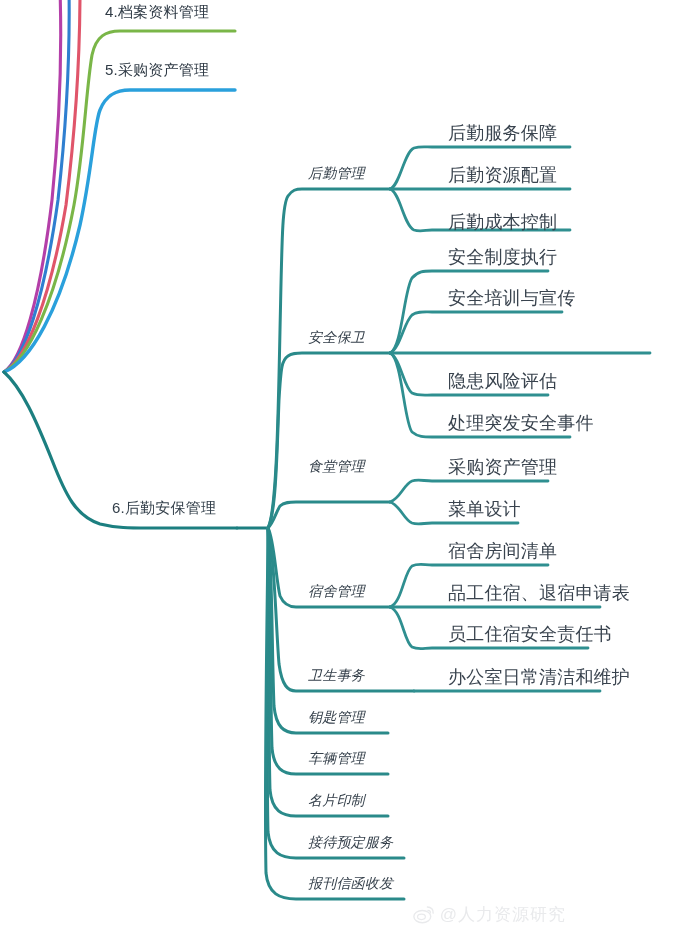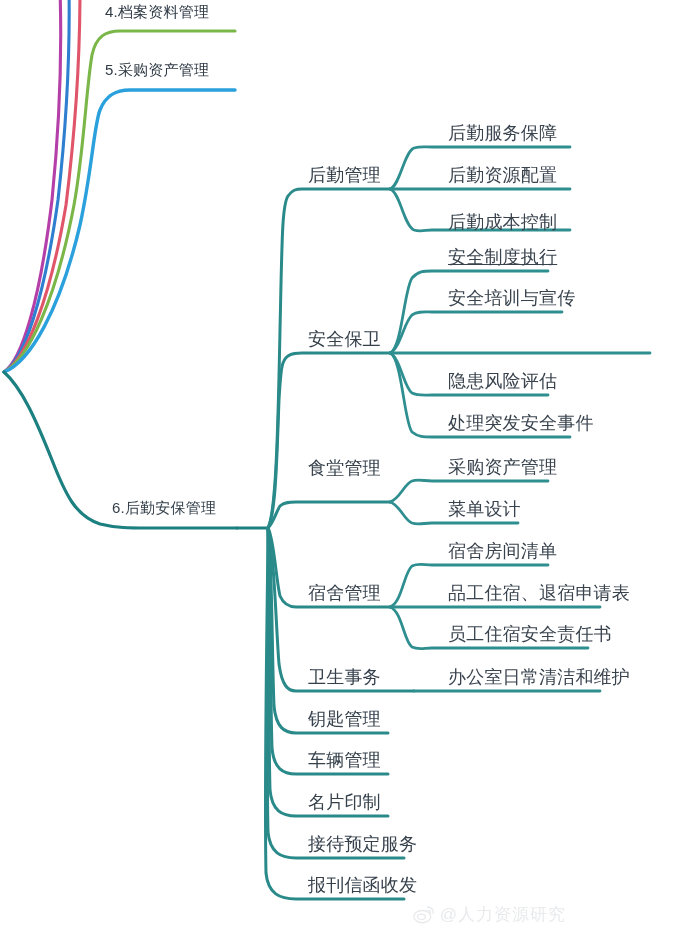--- a/index.html
+++ b/index.html
@@ -37,22 +37,23 @@
     color: #3c4550;
     font-size: 14.5px;
     line-height: 1;
     letter-spacing: 0.2px;
   }
   .node-label.topic-root {
     font-size: 15px;
     color: #34404b;
   }
   .node-label.branch {
-    font-size: 18px;
+    font-size: 14px;
     color: #35404b;
+    font-style: italic;
   }
   .node-label.leaf {
     font-size: 18px;
     color: #39434e;
   }
   .node-label.sibling-top {
     font-size: 15px;
     color: #2f3a45;
   }
   
@@ -151,21 +152,21 @@
   <div class="node-label leaf" style="left:448px; top:166px;">
     <span>后勤资源配置</span>
   </div>
   <div class="node-label leaf" style="left:448px; top:207px;margin-top:6px;">
     <span>后勤成本控制</span>
   </div>
 
   <div class="node-label branch" style="left:308px; top:330px;">
     <span>安全保卫</span>
   </div>
-  <div class="node-label leaf" style="left:448px; top:248px;text-decoration:underline;">
+  <div class="node-label leaf" style="left:448px; top:248px;">
     <span>安全制度执行</span>
   </div>
   <div class="node-label leaf" style="left:448px; top:289px;">
     <span>安全培训与宣传</span>
   </div>
   <div class="node-label leaf" style="left:448px; top:372px;">
     <span>隐患风险评估</span>
   </div>
   <div class="node-label leaf" style="left:448px; top:414px;">
     <span>处理突发安全事件</span>

